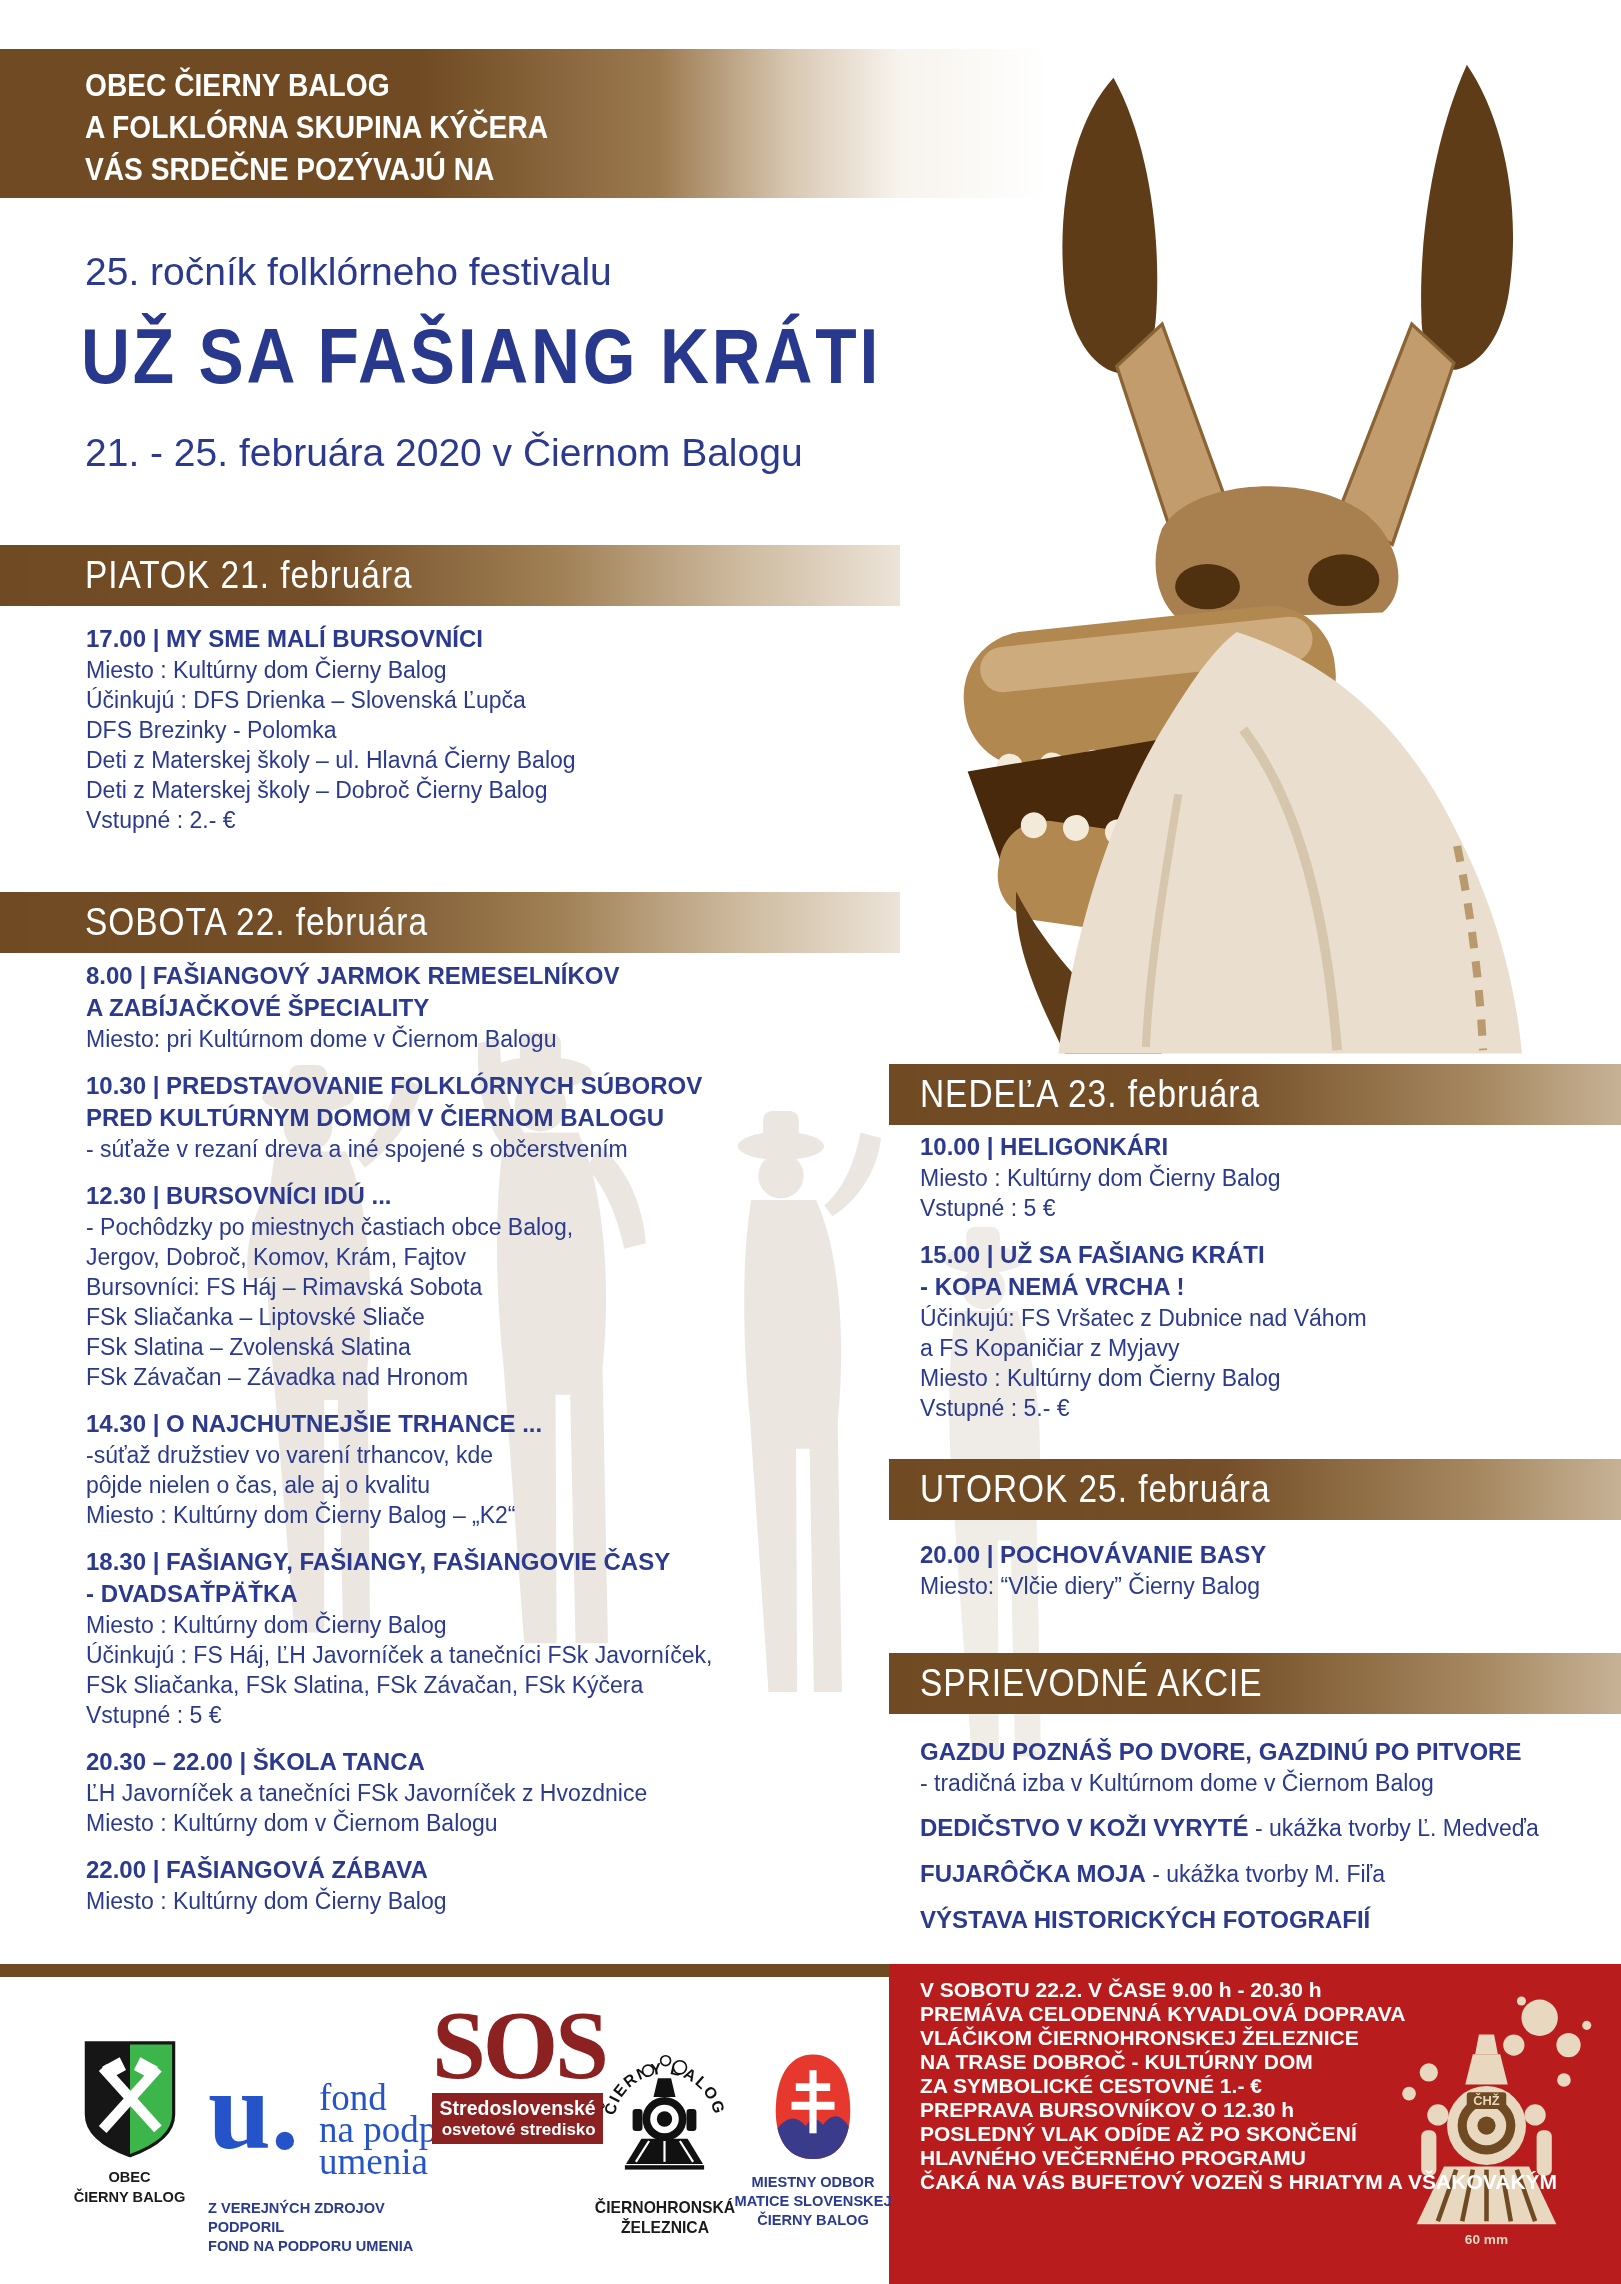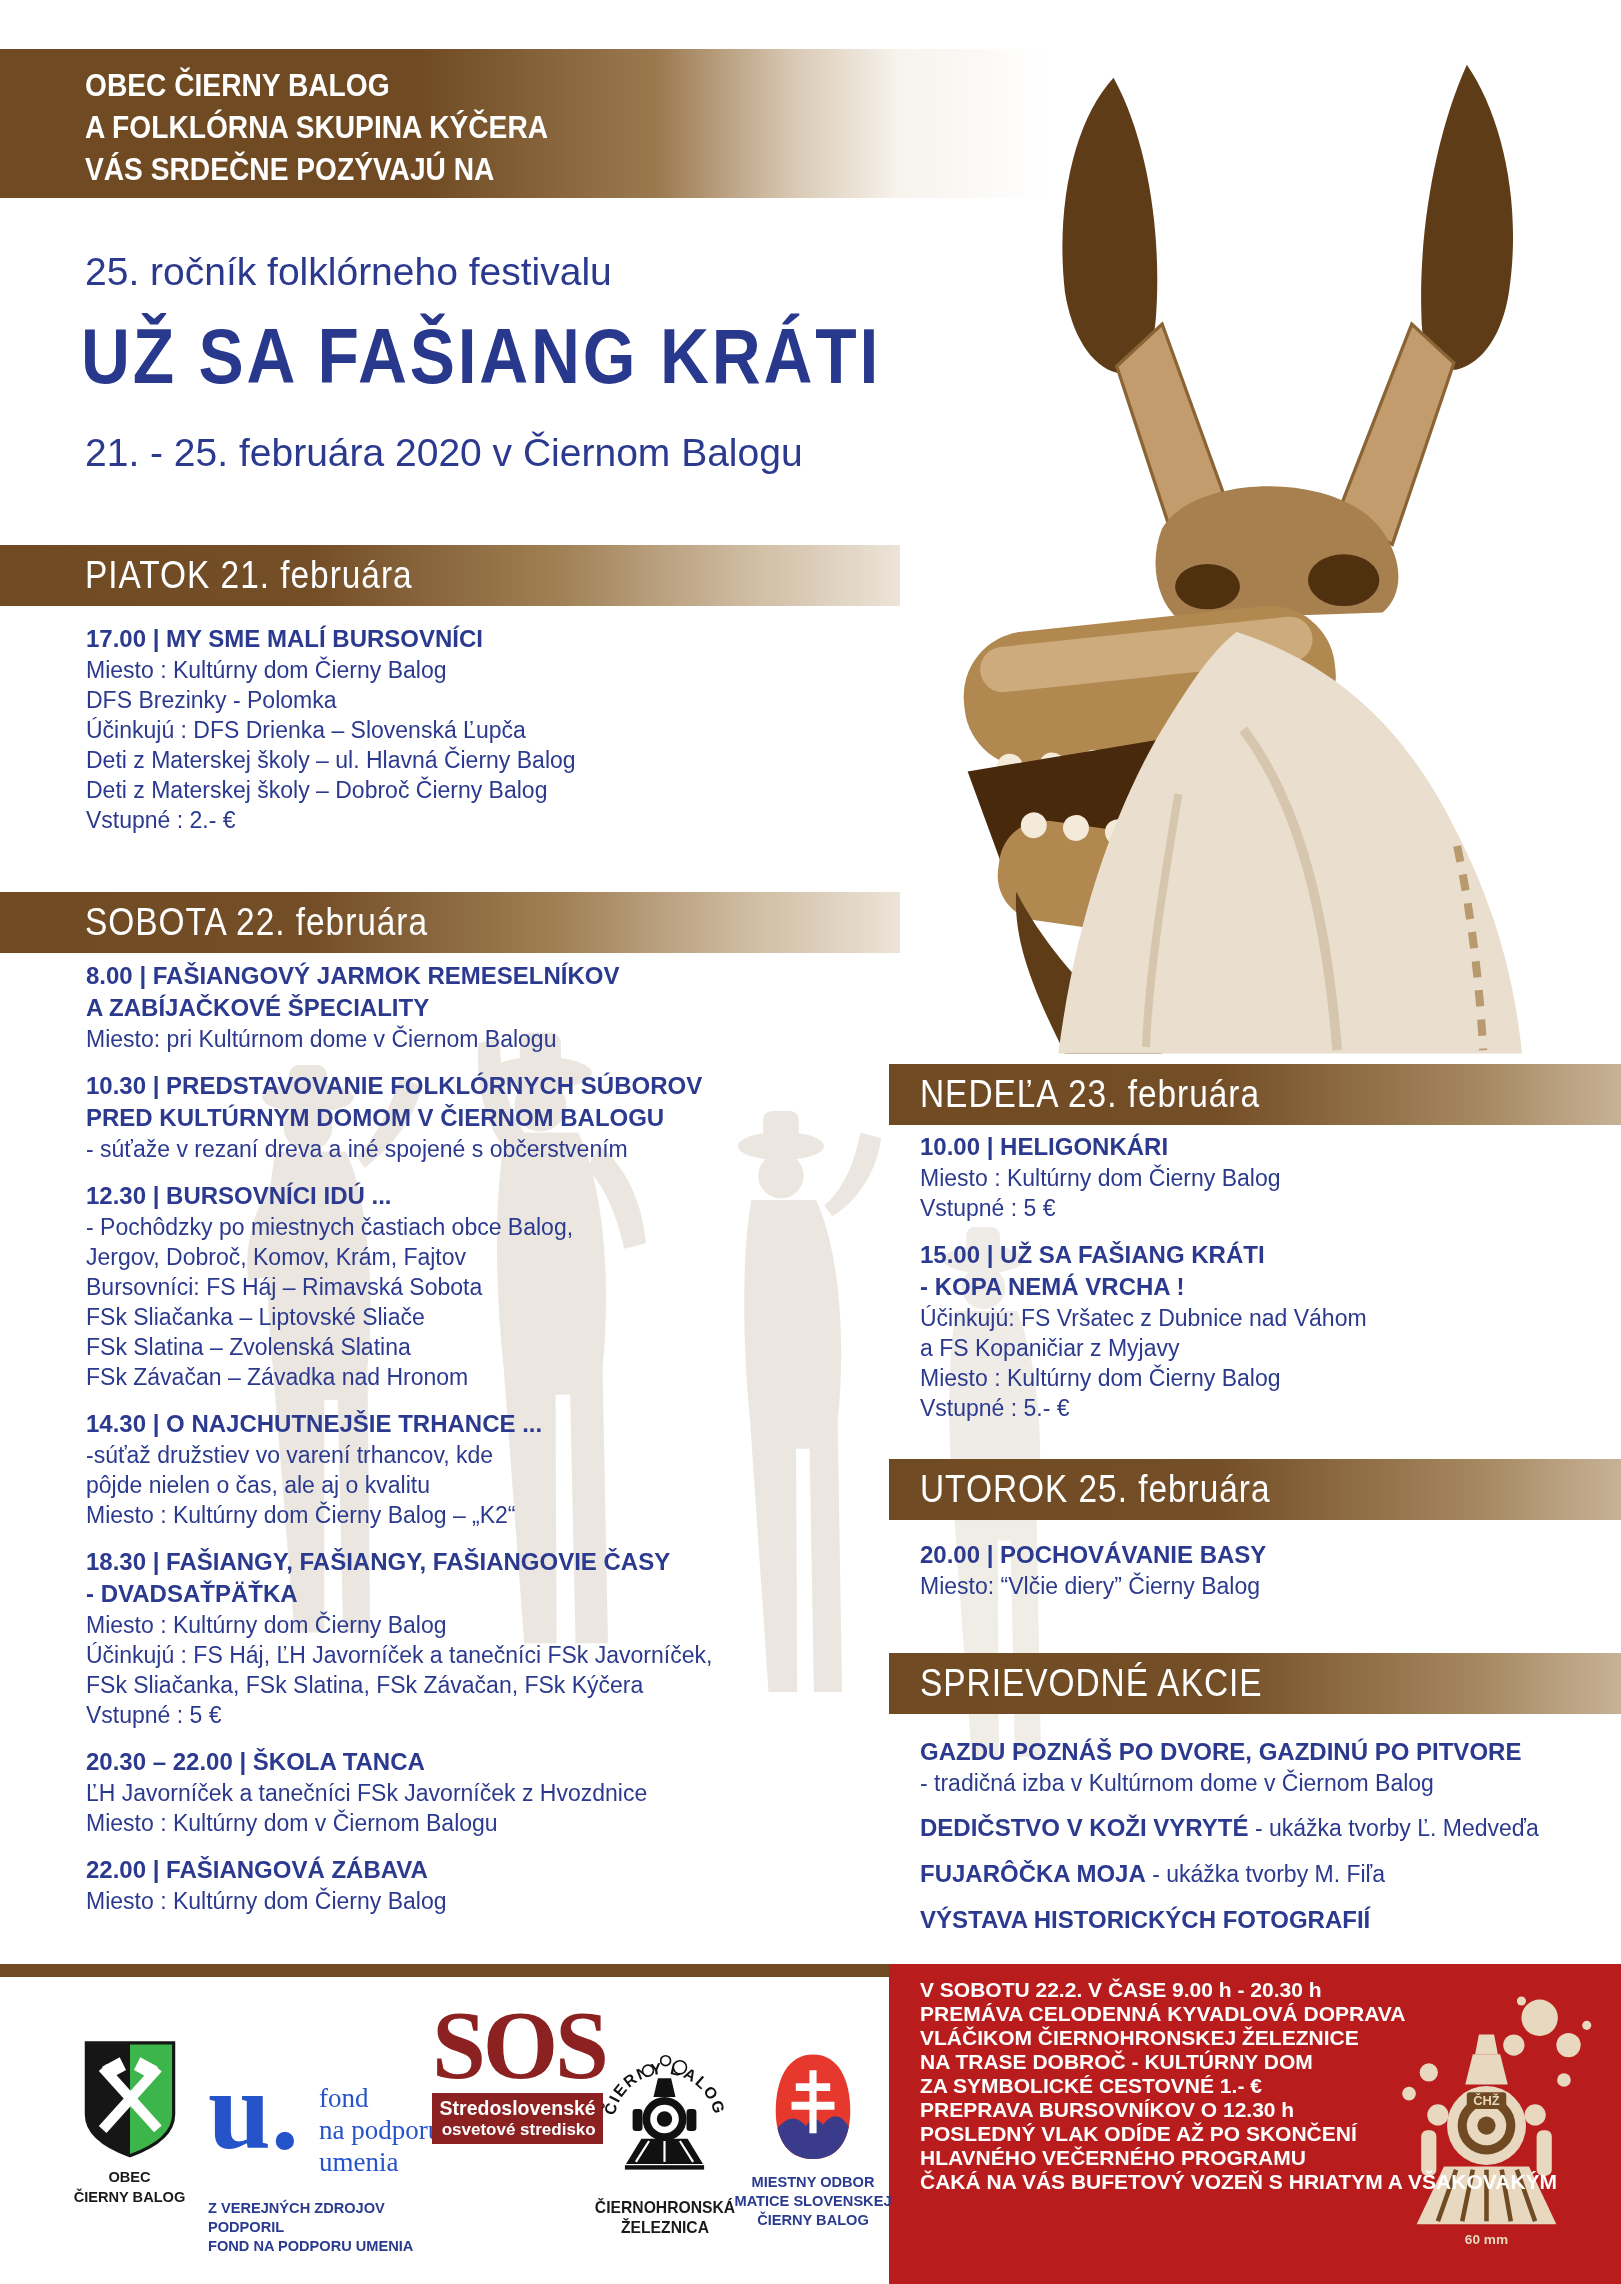--- a/index.html
+++ b/index.html
@@ -40,21 +40,21 @@
   .bigbox{position:absolute;left:889px;top:1964px;width:732px;height:320px;background:#b91c1c;z-index:2;}
   .box-lines{position:absolute;left:31px;top:14px;color:#ffffff;font-weight:700;
     font-size:21px;line-height:24px;z-index:3;white-space:nowrap;}
   
   .logo-caption{position:absolute;text-align:center;font-weight:700;z-index:2;}
   .cap-black{color:#1a1a1a;font-size:14.6px;line-height:19.5px;}
   .cap-blue{color:#2a3b8f;font-size:14.6px;line-height:19px;}
   .fpu-mark{position:absolute;left:208px;top:2064px;font-family:"Liberation Serif",serif;
     font-weight:700;font-size:113px;color:#2553c9;line-height:92px;z-index:2;}
   .fpu-text{position:absolute;left:319px;top:2082px;font-family:"Liberation Serif",serif;
-    font-size:27px;color:#2553c9;line-height:32px;z-index:2;}
+    font-size:37px;color:#2553c9;line-height:32px;z-index:2;}
   .sos-wrap{position:absolute;left:432px;top:2000px;z-index:2;}
   .sos-big{font-family:"Liberation Serif",serif;font-weight:700;font-size:97px;line-height:92px;
     color:#8c2121;letter-spacing:-3.2px;}
   .sos-box{display:inline-block;background:#8c2121;color:#ffffff;font-weight:700;
     padding:4.3px 7.6px;margin-top:1.1px;text-align:right;}
   .sos-box .l1{font-size:19.5px;line-height:23px;}
   .sos-box .l2{font-size:17px;line-height:19.5px;}
   svg{display:block;}
 </style>
 </head>
@@ -151,22 +151,22 @@
   <div class="t-main"><span class="cnd">UŽ SA FAŠIANG KRÁTI</span></div>
   <div class="t-date">21. - 25. februára 2020 v Čiernom Balogu</div>
 
   <div class="bar bar-left" style="top:545px">
     <span class="bar-label"><span class="cnd">PIATOK 21. februára</span></span>
   </div>
   <div class="block" style="left:86px;top:623px;width:784px">
     <div class="ev">
       <div class="ev-h">17.00 | MY SME MALÍ BURSOVNÍCI</div>
       <div class="ev-l">Miesto : Kultúrny dom Čierny Balog</div>
+      <div class="ev-l">Účinkujú : DFS Drienka – Slovenská Ľupča</div>
       <div class="ev-l">DFS Brezinky - Polomka</div>
-      <div class="ev-l">Účinkujú : DFS Drienka – Slovenská Ľupča</div>
       <div class="ev-l">Deti z Materskej školy – ul. Hlavná Čierny Balog</div>
       <div class="ev-l">Deti z Materskej školy – Dobroč Čierny Balog</div>
       <div class="ev-l">Vstupné : 2.- €</div>
     </div>
   </div>
 
   <div class="bar bar-left" style="top:892px">
     <span class="bar-label"><span class="cnd">SOBOTA 22. februára</span></span>
   </div>
   <div class="block" style="left:86px;top:960px;width:800px">

